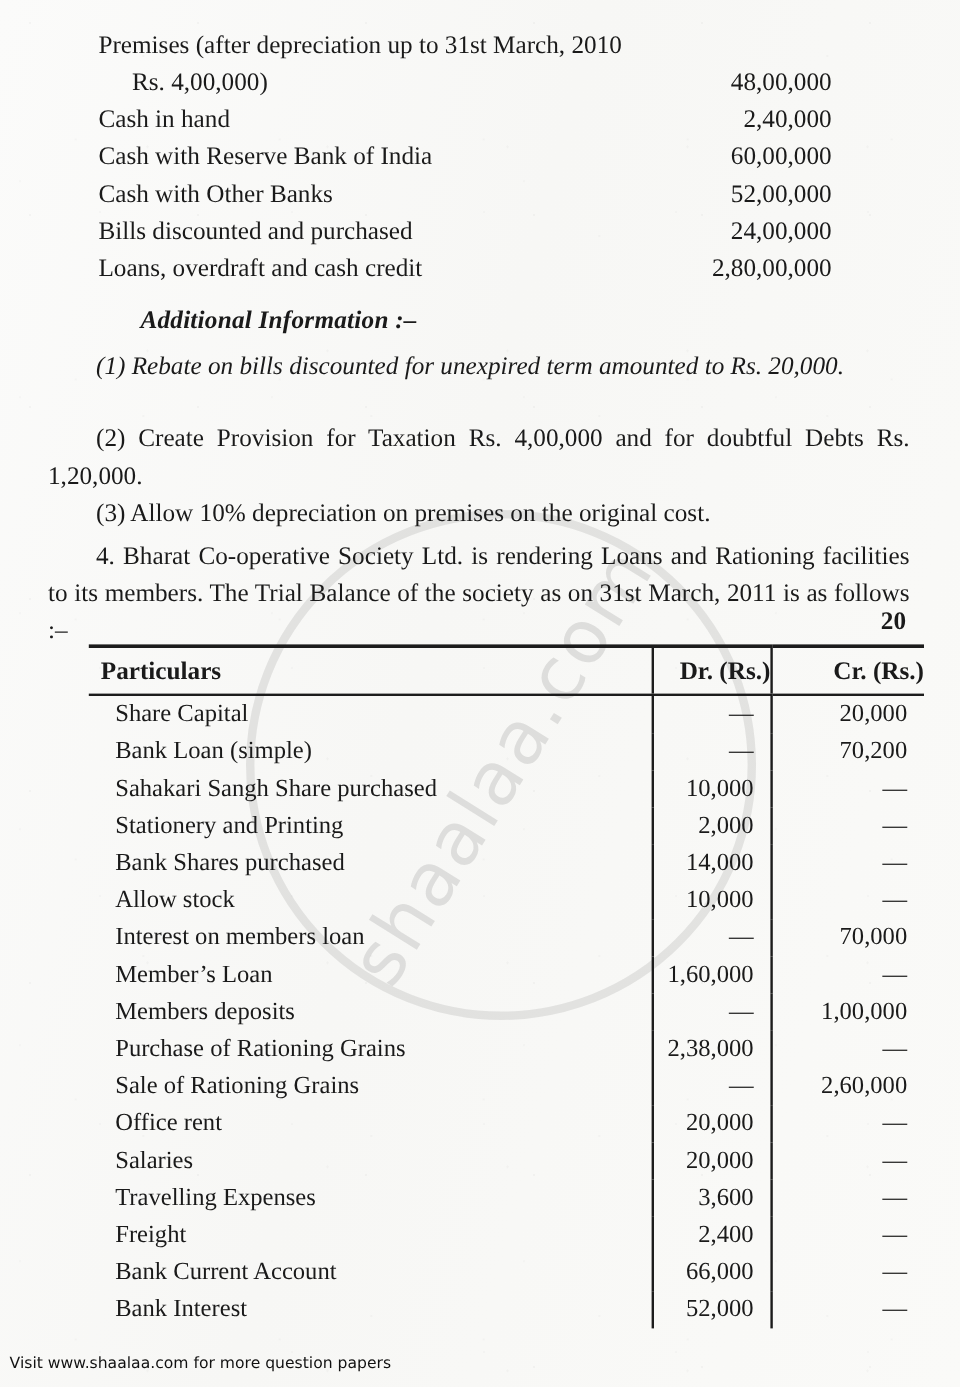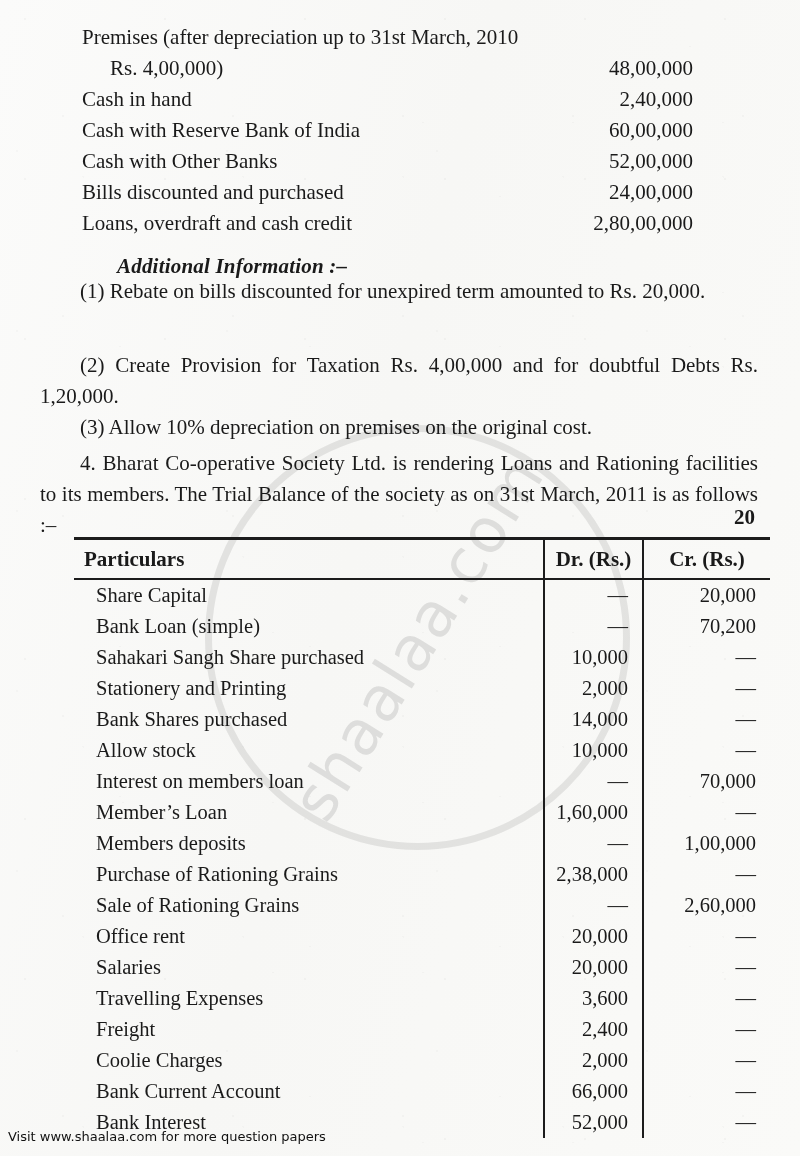--- a/index.html
+++ b/index.html
@@ -101,21 +101,21 @@
     position: absolute;
     left: 40px;
     right: 42px;
     font-size: 21px;
     line-height: 31px;
     text-align: justify;
     text-indent: 40px;
   }
   .para.j { text-align-last: left; }
 
-  .p1 { top: 276px; }
+  .p1 { top: 290px; font-style: italic; }
   .p2 { top: 350px; }
   .p3 { top: 412px; text-align: left; }
   .p4 { top: 448px; }
 
   .marks {
     position: absolute;
     right: 45px;
     top: 505px;
     font-size: 21px;
     font-weight: bold;
@@ -137,21 +137,21 @@
   }
   .tbl thead th {
     border-top: 3px solid #1c1c1c;
     border-bottom: 2.5px solid #1c1c1c;
     height: 38px;
     font-weight: bold;
     font-size: 21px;
   }
   .tbl thead th.c-part { text-align: left; padding-left: 10px; }
   .tbl thead th.c-dr,
-  .tbl thead th.c-cr { text-align: center; }
+  .tbl thead th.c-cr { text-align: right; }
   .tbl thead th.c-dr { border-left: 2.5px solid #1c1c1c; }
   .tbl thead th.c-cr { border-left: 2.5px solid #1c1c1c; }
 
   .tbl tbody td { height: 31px; line-height: 31px; }
   .tbl tbody td.c-part { text-align: left; padding-left: 22px; white-space: nowrap; }
   .tbl tbody td.c-dr {
     border-left: 2.5px solid #1c1c1c;
     text-align: right;
     padding-right: 14px;
     white-space: nowrap;
@@ -312,25 +312,20 @@
         <td class="c-part">Travelling Expenses</td>
         <td class="c-dr">3,600</td>
         <td class="c-cr">—</td>
       </tr>
       <tr>
         <td class="c-part">Freight</td>
         <td class="c-dr">2,400</td>
         <td class="c-cr">—</td>
       </tr>
       <tr>
-        <td class="c-part">Coolie Charges</td>
-        <td class="c-dr">2,000</td>
-        <td class="c-cr">—</td>
-      </tr>
-      <tr>
         <td class="c-part">Bank Current Account</td>
         <td class="c-dr">66,000</td>
         <td class="c-cr">—</td>
       </tr>
       <tr>
         <td class="c-part">Bank Interest</td>
         <td class="c-dr">52,000</td>
         <td class="c-cr">—</td>
       </tr>
     </tbody>

